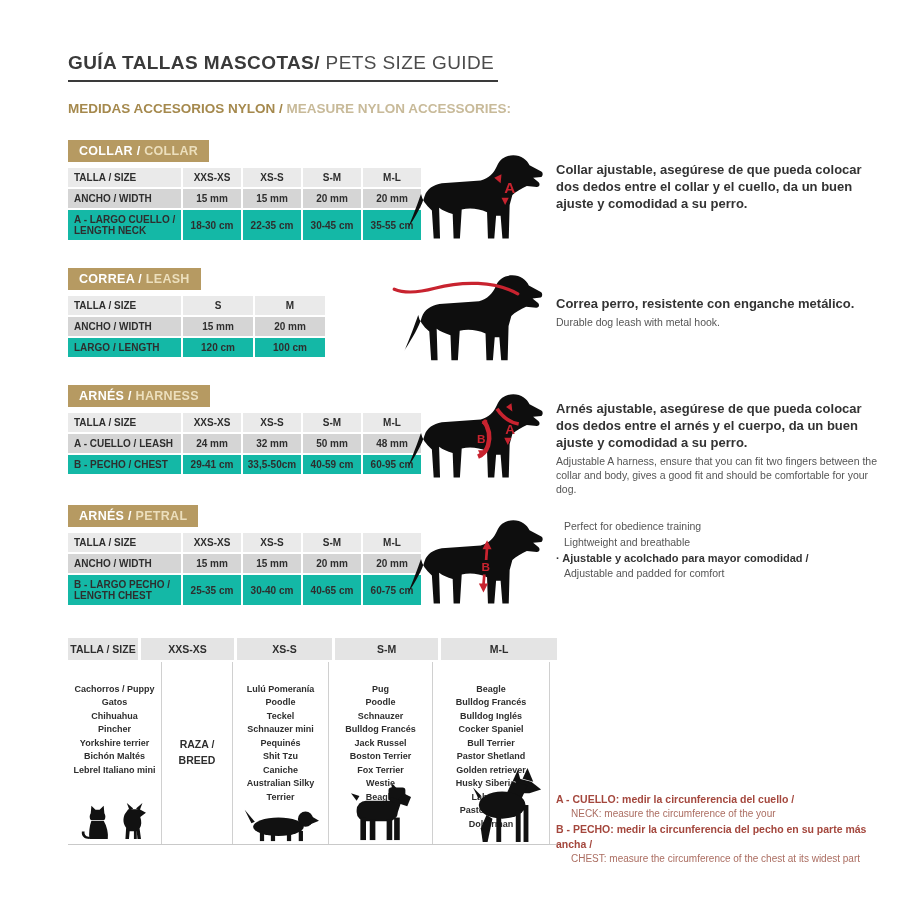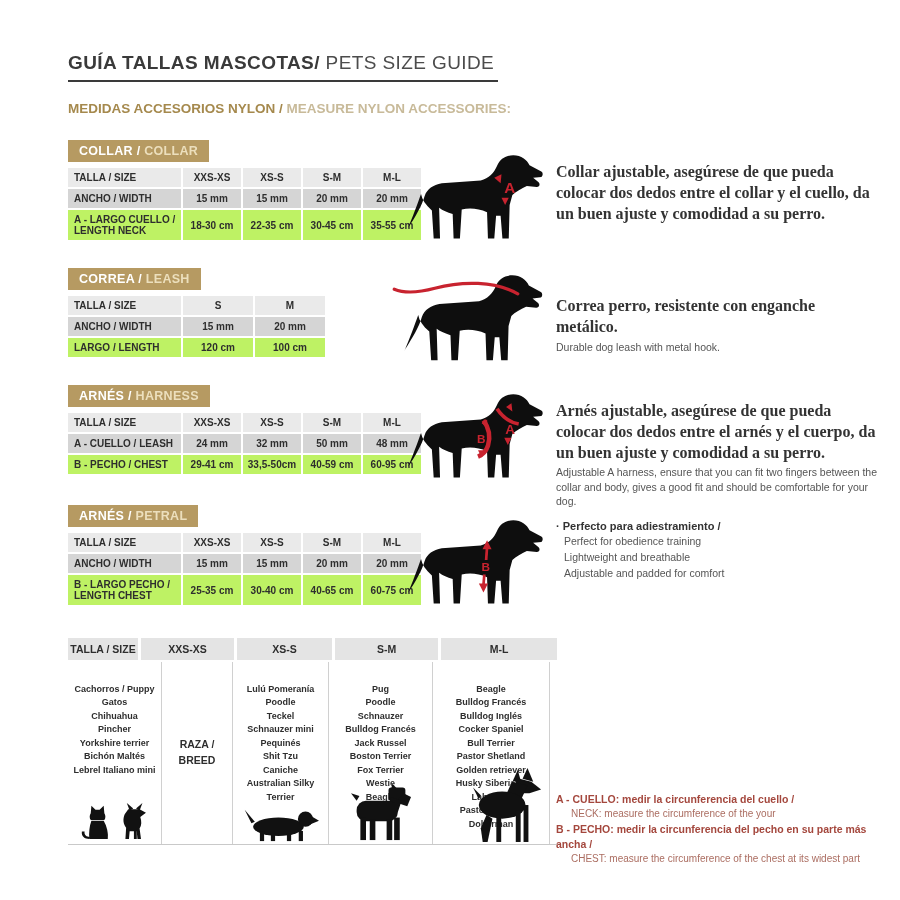--- a/index.html
+++ b/index.html
@@ -19,25 +19,25 @@
   .badge{display:inline-block;background:#b69a62;color:#fff;font-weight:bold;font-size:12.5px;
          padding:4px 11px;letter-spacing:.3px;}
   .badge .en{color:#ecdfbd;}
   table.size{border-collapse:separate;border-spacing:2px;margin-top:4px;margin-left:-2px;}
   .size td{font-size:10px;text-align:center;padding:4px 3px;font-weight:bold;color:#2e2e2e;}
   .size td.lbl{text-align:left;width:104px;padding-left:6px;}
   .size td.val{width:52px;}
   .size td.valw{width:64px;}
   .size tr.h td{background:#eaeaea;}
   .size tr.a td{background:#d5d5d5;}
-  .size tr.b td{background:#bef264;}
+  .size tr.b td{background:#14b8a6;}
   .dog{position:absolute;left:330px;}
   .dog svg{display:block;}
   .desc{position:absolute;left:488px;width:322px;}
-  .desc .es{font-weight:bold;font-size:16px;line-height:1.3;color:#333;margin:0 0 2px 0;font-family:Liberation Serif, serif;}
+  .desc .es{font-weight:bold;font-size:13px;line-height:1.3;color:#333;margin:0 0 2px 0;}
   .desc .en{font-size:10.5px;line-height:1.35;color:#555;margin:0;}
   .features{margin:0;}
   .f-es{font-weight:bold;font-size:11px;color:#333;line-height:1.35;}
   .f-es::before{content:"· ";}
   .f-en{font-size:10.5px;color:#555;margin-left:8px;line-height:1.35;margin-bottom:2px;}
   
   .breedtbl{position:absolute;left:68px;top:638px;width:489px;}
   .bt-head{display:flex;gap:3px;}
   .bt-head .c{background:#e4e4e4;font-weight:bold;font-size:10.5px;text-align:center;padding:5px 0;color:#2e2e2e;}
   .w0{width:70px;} .w1{width:93px;} .w2{width:95px;} .w3{width:103px;} .w4{width:116px;}
@@ -226,23 +226,23 @@
         <g>
           <line x1="95" y1="38" x2="94" y2="52" stroke="#c8232f" stroke-width="3"></line>
           <line x1="92" y1="68" x2="91" y2="80" stroke="#c8232f" stroke-width="3"></line>
           <path d="M95 30 L90 40 L100 40 Z" fill="#c8232f"></path>
           <path d="M91 88 L86 78 L96 78 Z" fill="#c8232f"></path>
           <text class="mark" x="89" y="64" font-size="13">B</text>
         </g>
       </svg>
     </div>
     <div class="desc features" style="top:14px">
-      <div class="f-es">Perfecto para adiestramiento /</div>
       <div class="f-en">Perfect for obedience training</div>
       <div class="f-en">Lightweight and breathable</div>
+      <div class="f-es">Ajustable y acolchado para mayor comodidad /</div>
       <div class="f-en">Adjustable and padded for comfort</div>
     </div>
   </div>
 
   <div class="breedtbl">
     <div class="bt-head">
       <div class="c w0">TALLA /  SIZE</div>
       <div class="c w1">XXS-XS</div>
       <div class="c w2">XS-S</div>
       <div class="c w3">S-M</div>

